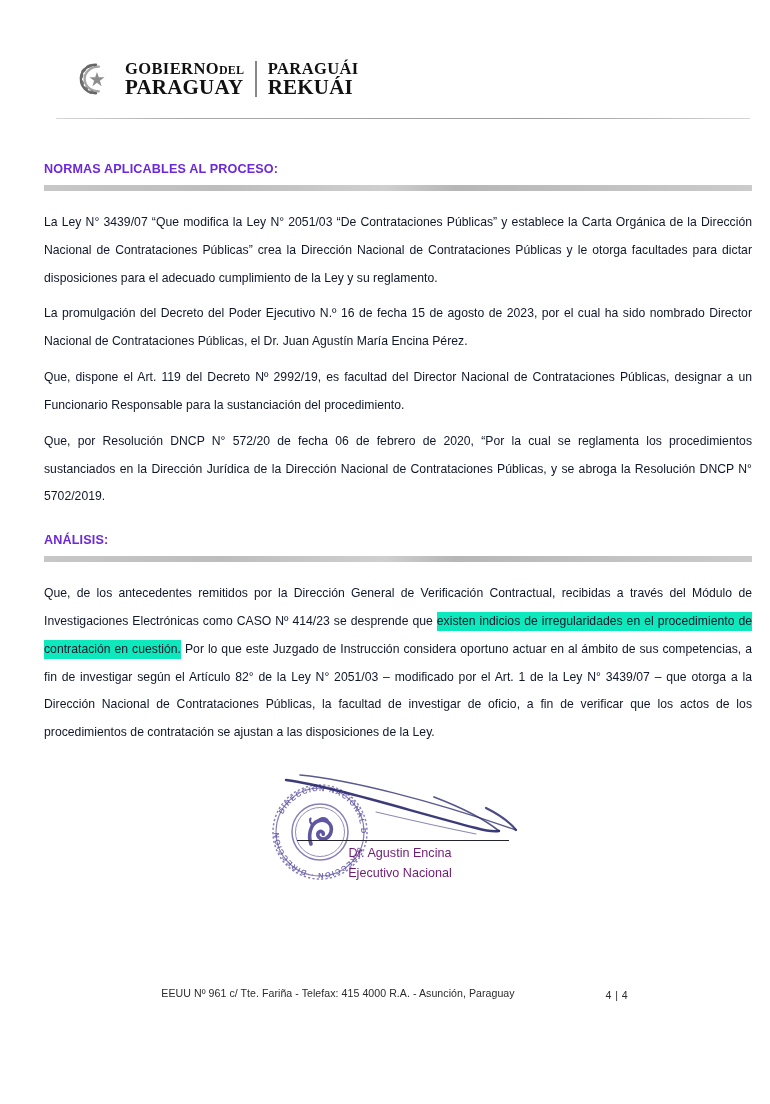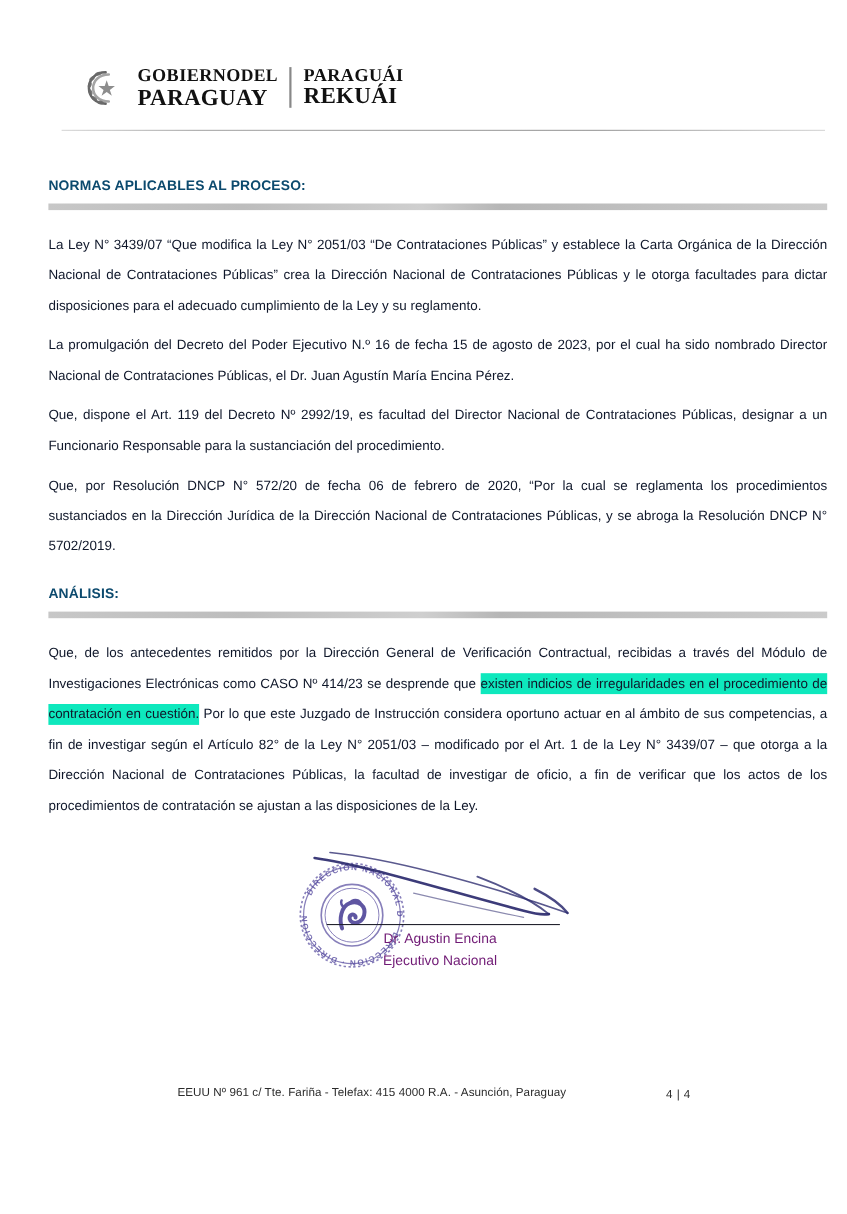--- a/index.html
+++ b/index.html
@@ -46,21 +46,21 @@
     font-family: "Liberation Serif", serif;
     font-weight: bold;
     line-height: 1.03;
     color: #111;
   }
   .gov-l1 {
     font-size: 16.5px;
     letter-spacing: 0.4px;
   }
   .gov-l1 .small {
-    font-size: 16px;
+    font-size: 12px;
     letter-spacing: 0.2px;
   }
   .gov-l2 {
     font-size: 21px;
     letter-spacing: 0.2px;
   }
   .gov-sep {
     width: 1.5px;
     background: #888;
     margin: 1px 0 2px 0;
@@ -116,21 +116,21 @@
     position: absolute;
     left: 44px;
     top: 162px;
     width: 708px;
   }
   .section-title {
     font-family: "Liberation Sans", sans-serif;
     font-weight: bold;
     font-size: 12.6px;
     letter-spacing: 0.15px;
-    color: #0c4a6e;
+    color: #6d28d9;
     margin: 0 0 9px 0;
   }
   .section-bar {
     height: 6px;
     width: 708px;
     background: linear-gradient(to right,
         #c7c7c7 0%, #bdbdbd 25%, #cfcfcf 48%,
         #b6b6b6 58%, #c2c2c2 80%, #cbcbcb 100%);
     margin-bottom: 18px;
   }

